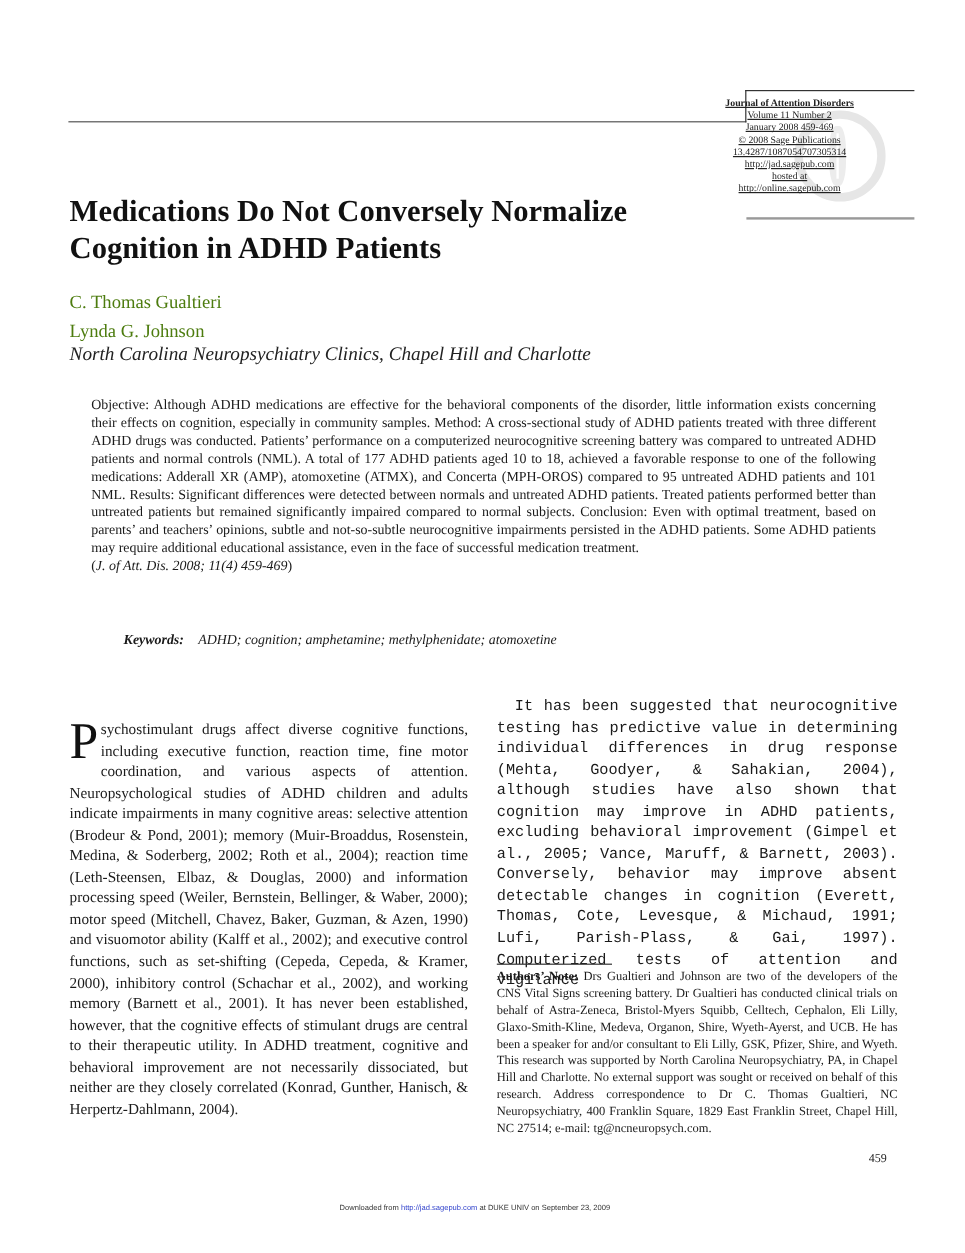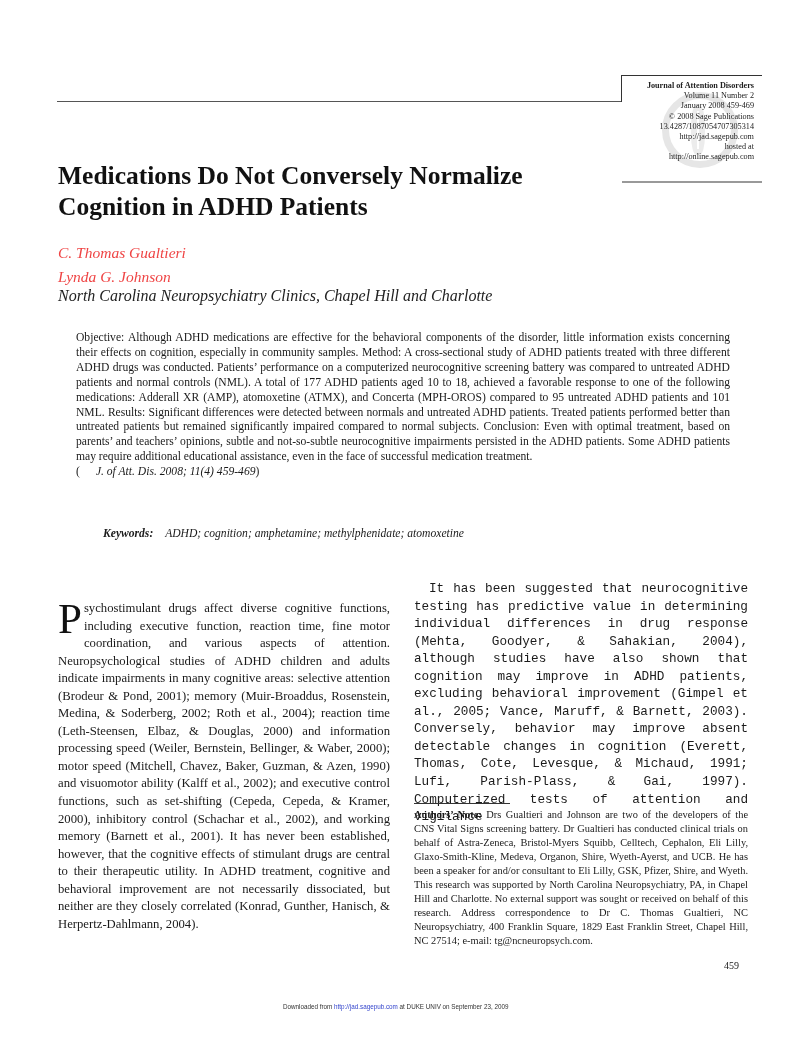--- a/index.html
+++ b/index.html
@@ -9,40 +9,40 @@
   
   .hdr-rule { position: absolute; left: 57px; top: 101px; width: 565px; height: 0;
               border-top: 1.5px solid #555; }
   .hdr-vert { position: absolute; left: 621px; top: 75px; width: 0; height: 27px;
               border-left: 1.5px solid #333; }
   .hdr-top { position: absolute; left: 621px; top: 75px; width: 141px; height: 0;
              border-top: 1.5px solid #333; }
   .info-bottom { position: absolute; left: 622px; top: 181px; width: 140px; height: 0;
                  border-top: 2px solid #999; }
 
-  .journal-box { position: absolute; left: 616px; top: 81px; width: 138px;
-                 text-align: right; font-size: 8.2px; line-height: 10.2px; color: #222; }
+  .journal-box { position: absolute; left: 589px; top: 81px; width: 138px;
+                 text-align: center; font-size: 8.2px; line-height: 10.2px; color: #222; text-decoration: underline; }
   .journal-box .jname { font-weight: bold; }
   .watermark { position: absolute; left: 662px; top: 92px; width: 76px; height: 76px;
                border-radius: 50%; border: 7px solid #e6e6e6; box-sizing: border-box; }
   .watermark::after { content: ""; position: absolute; left: 22px; top: 6px; width: 14px; height: 50px;
                       border: 6px solid #ececec; border-radius: 40% 40% 40% 40%; box-sizing: border-box; }
 
   .title { position: absolute; left: 58px; top: 160px; width: 520px;
            font-size: 25.5px; line-height: 31px; font-weight: bold; color: #111; margin: 0; }
 
-  .author { position: absolute; left: 58px; font-size: 15.5px; line-height: 18px; color: #ef4444; font-style: italic; }
+  .author { position: absolute; left: 58px; font-size: 15.5px; line-height: 18px; color: #4d7c0f; }
   .author.a1 { top: 244px; }
   .author.a2 { top: 268px; }
   .affil { position: absolute; left: 58px; top: 287px; font-size: 16px; font-style: italic; color: #222; }
 
   .abstract { position: absolute; left: 76px; top: 331px; width: 654px;
               font-size: 11.6px; line-height: 14.9px; text-align: justify; color: #1a1a1a; margin: 0; }
   .abstract b { font-weight: normal; }
-  .abstract i { font-style: italic; margin-left: 16px; }
+  .abstract i { font-style: italic; }
 
   .keywords { position: absolute; left: 76px; top: 527px; font-size: 11.6px; color: #1a1a1a; margin-left: 27px; }
   .keywords .klabel { font-weight: bold; font-style: italic; margin-right: 9px; }
   .keywords .kval { font-style: italic; }
 
   .col { position: absolute; font-size: 12.7px; line-height: 17.55px; text-align: justify;
          color: #1a1a1a; margin: 0; }
   .col.left { left: 58px; top: 600px; width: 332px; }
   .col.right { left: 414px; top: 580px; width: 334px; text-indent: 15px; font-family: Liberation Mono, monospace; }
   .dropcap { float: left; font-size: 43px; line-height: 34px; margin: 2px 2px 0 0; color: #111; }

